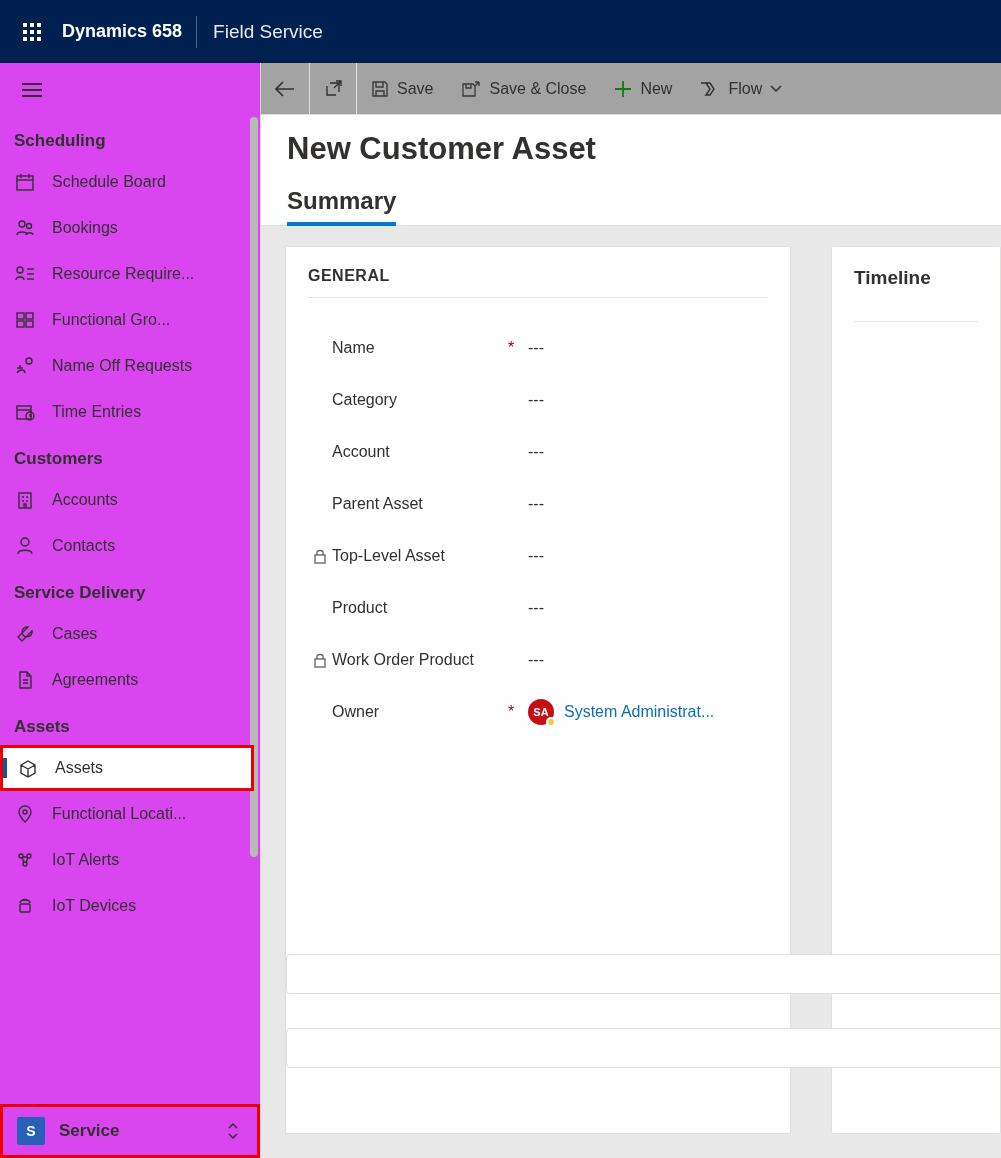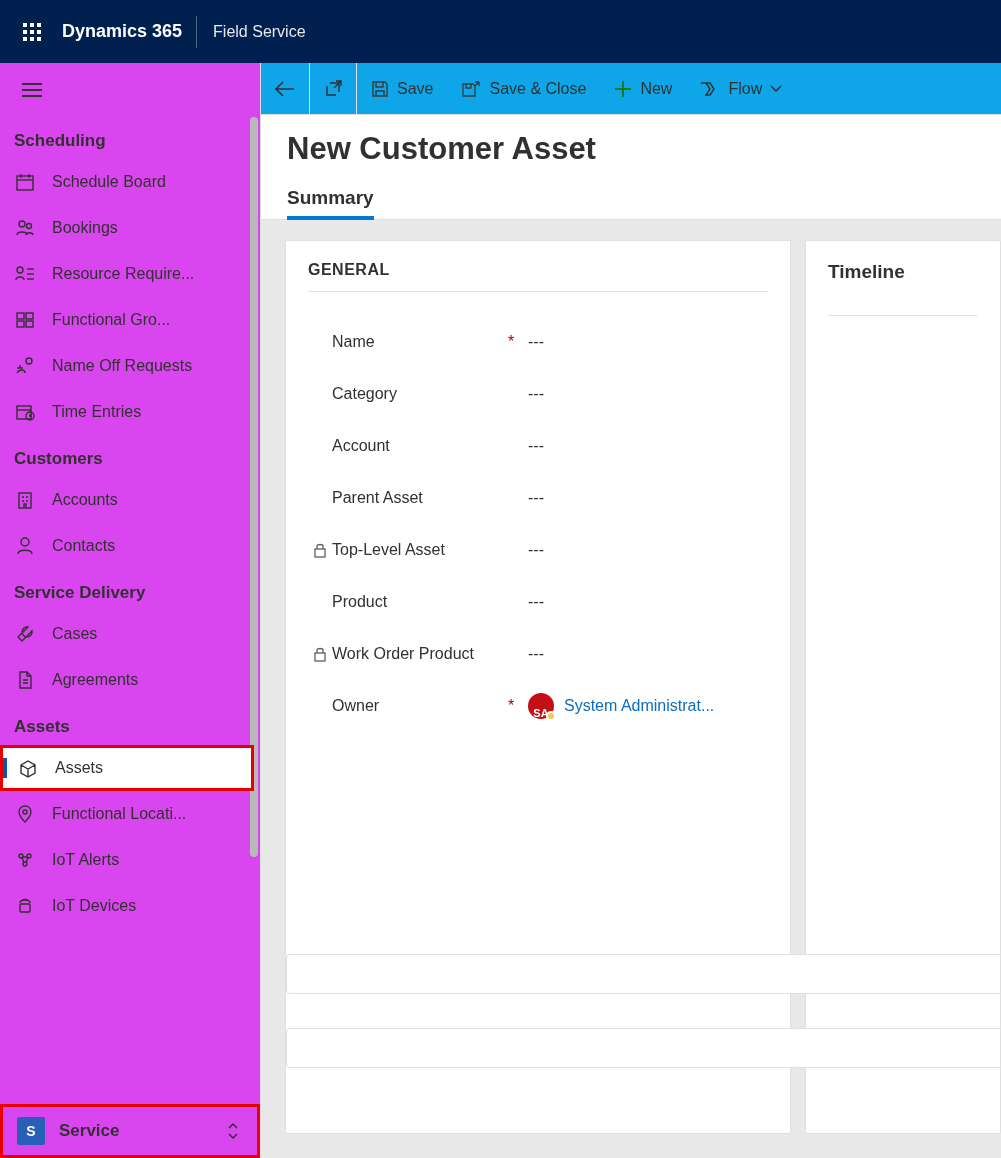--- a/index.html
+++ b/index.html
@@ -4,21 +4,21 @@
 <style>
   * { box-sizing: border-box; }
   html, body { margin: 0; padding: 0; font-family: "Segoe UI", -apple-system, BlinkMacSystemFont, sans-serif; font-size: 14px; color: #323130; background: #fff; }
   .root { width: 1001px; height: 1158px; display: flex; flex-direction: column; overflow: hidden; position: relative; background: #e8e8e8;}
   
   .header { height: 63px; background: #002050; display: flex; align-items: center; padding: 0 0 0 8px; color: #fff; }
   .waffle { width: 48px; height: 63px; display:flex; align-items:center; justify-content:center;}
   .waffle svg { fill: #fff; }
   .brand { font-size: 18px; font-weight: 600; padding: 0 14px 0 6px; }
   .divider-v { width: 1px; height: 32px; background: rgba(255,255,255,0.3); }
-  .app-name { font-size: 16px; font-weight: 400; padding: 0 16px; color: #e8e8e8;}
+  .app-name { font-size: 19px; font-weight: 400; padding: 0 16px; color: #e8e8e8;}
   
   .body { flex: 1; display: flex; min-height: 0; }
   
   .sidebar { width: 261px; background: #d946ef; display: flex; flex-direction: column; border-right: 1px solid #ddd; position: relative;}
   .hamburger { height: 54px; display: flex; align-items: center; padding: 0 12px;}
   .hamburger-btn { width: 40px; height: 40px; display:flex; align-items:center;justify-content:center; cursor:pointer;}
   .nav-scroll { flex: 1; overflow: hidden; padding-right: 6px; position:relative;}
   .nav-scrollbar { position:absolute; right:2px; top:0; width:8px; height: 740px; background: #b9b9b9; border-radius:4px;}
   .group-header { font-size: 17px; font-weight: 600; padding: 14px 14px 8px 14px; color: #323130;}
   .nav-item { height: 46px; display: flex; align-items: center; padding: 0 12px 0 14px; gap: 16px; font-size: 16px; cursor: pointer; position: relative; white-space: nowrap; overflow:hidden; text-overflow: ellipsis;}
@@ -27,42 +27,42 @@
   .nav-item.active { background: #fff; }
   .nav-item.active::before { content:""; position:absolute; left:0; top:10px; bottom:10px; width:4px; background:#0a58a2;}
   .red-box { border: 3px solid #e80000; }
   
   .area-switch { height: 54px; display:flex; align-items:center; gap: 14px; padding: 0 14px; font-size: 17px; font-weight:600; border-top: 1px solid #ccc;}
   .area-switch.red { border: 3px solid #e80000;}
   .area-chip { width: 28px; height: 28px; background: #2860b8; color:#fff; display:flex;align-items:center;justify-content:center; font-size:14px; font-weight:600; border-radius:2px;}
   .area-chevrons { margin-left:auto; width:20px; height:24px; display:flex; align-items:center; justify-content:center;}
   
   .main { flex: 1; display: flex; flex-direction: column; background: #fff; min-width:0;}
-  .cmdbar { height: 52px; border-bottom: 1px solid #e1dfdd; display:flex; align-items:stretch; background:#0ea5e9;}
+  .cmdbar { height: 52px; border-bottom: 1px solid #e1dfdd; display:flex; align-items:stretch; background:#a3a3a3;}
   .cmd-btn { display:flex; align-items:center; gap:8px; padding: 0 14px; font-size: 16px; cursor:pointer; border-right: 1px solid #ebebeb;}
   .cmd-btn.small { border-right: 1px solid #e1dfdd;}
   .cmd-btn.noborder { border-right:none;}
   .cmd-btn svg { display:block;}
   .page-header { padding: 16px 26px 0 26px;}
   .page-title { font-size: 31px; font-weight: 600; margin:0;}
   .tabs { display:flex; gap: 24px; padding: 20px 26px 0 26px; border-bottom: 1px solid #e1dfdd;}
-  .tab { font-size: 19px; font-weight:600; padding-bottom: 10px; cursor:pointer; position:relative;}
+  .tab { font-size: 24px; font-weight:600; padding-bottom: 10px; cursor:pointer; position:relative;}
   .tab.active { color:#323130;}
   .tab.active::after { content:""; position:absolute; left:0; right:0; bottom:-1px; height:4px; background:#0078d4;}
-  .content { flex:1; padding: 20px 0 24px 24px; display:flex; gap: 14px; background: #e8e8e8; overflow:hidden;}
+  .content { flex:1; padding: 20px 0 24px 24px; display:flex; gap: 40px; background: #e8e8e8; overflow:hidden;}
   .card { background:#fff; border: 1px solid #e1dfdd; border-radius: 2px;}
   .card-general { width: 506px; padding: 20px 22px 26px 22px;}
   .card-general .section-title { font-size: 16px; font-weight: 600; letter-spacing: .5px; padding-bottom: 12px; border-bottom: 1px solid #e4e4e4; margin-bottom: 24px;}
   .field-row { display:flex; align-items:center; min-height: 52px; padding: 6px 0;}
   .field-lock { width: 24px; display:flex; justify-content:center; color:#605e5c;}
   .field-label { flex: 0 0 176px; font-size: 16px; }
   .field-req { width: 20px; color:#a80000; font-size: 16px; text-align:left;}
   .field-value { flex: 1; font-size: 16px; color: #323130;}
   .owner { display:flex; align-items:center; gap: 10px;}
-  .avatar { width: 26px; height:26px; border-radius:50%; background:#c30f15; color:#fff; display:flex;align-items:flex-end;justify-content:center; font-size:11px; font-weight:600; position:relative;}
+  .avatar { width: 26px; height:26px; border-radius:50%; background:#c30f15; color:#fff; display:flex;align-items:center;justify-content:center; font-size:11px; font-weight:600; position:relative;}
   .presence { position:absolute; right:-2px; bottom:-2px; width:10px;height:10px; border-radius:50%; background:#f2c94c; border:2px solid #fff;}
   .owner-name { color:#0f6cbd; font-size:16px;}
   .card-timeline { flex:1; padding: 20px 22px; min-width:0;}
   .timeline-title { font-size: 19px; font-weight: 600; padding-bottom: 32px; border-bottom:1px solid #e4e4e4;}
   .bottom-strips { position:absolute; left: 286px; right: 0; display:flex; flex-direction:column; gap: 34px;}
   .strip { height: 40px; background:#fff; border:1px solid #e1dfdd; border-top-left-radius:4px; border-bottom-left-radius:4px;}
   #strips-container{ bottom: 90px;}
 </style>
 </head>
 <body>
@@ -78,21 +78,21 @@
             <rect x="14" y="0" width="4" height="4"></rect>
             <rect x="0" y="7" width="4" height="4"></rect>
             <rect x="7" y="7" width="4" height="4"></rect>
             <rect x="14" y="7" width="4" height="4"></rect>
             <rect x="0" y="14" width="4" height="4"></rect>
             <rect x="7" y="14" width="4" height="4"></rect>
             <rect x="14" y="14" width="4" height="4"></rect>
           </g>
         </svg>
     </div>
-    <div class="brand">Dynamics 365</div>
+    <div class="brand">Dynamics 658</div>
     <div class="divider-v"></div>
     <div class="app-name">Field Service</div>
   </div>
 
   <div class="body">
 
     <div class="sidebar">
       <div class="hamburger">
         <div class="hamburger-btn">
           <svg width="20" height="14" viewBox="0 0 20 14">

